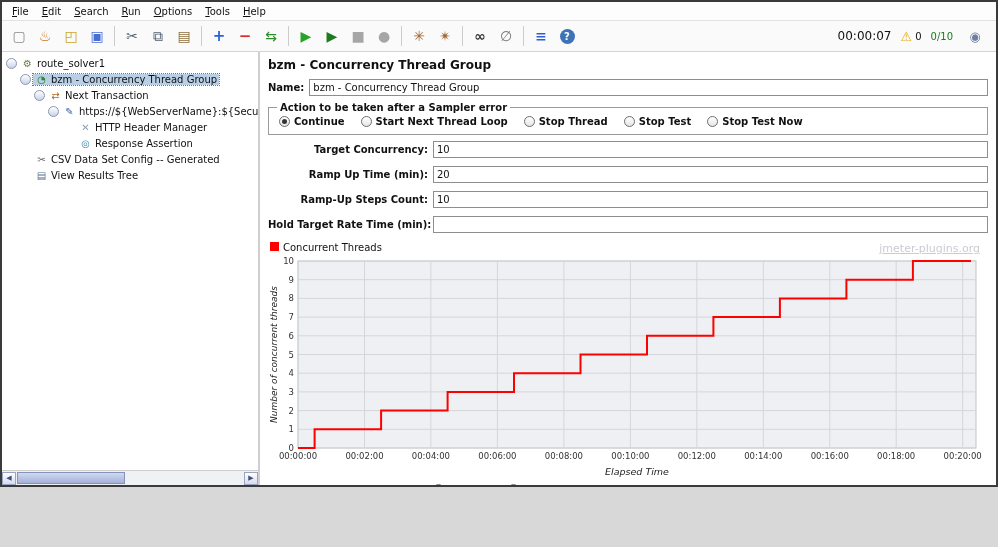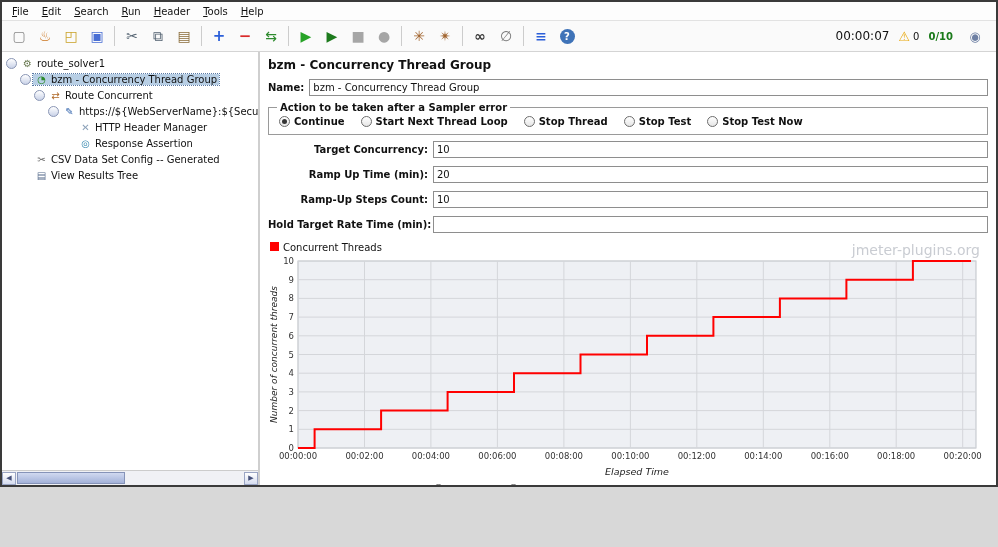--- a/index.html
+++ b/index.html
@@ -23,21 +23,21 @@
   .t-start{color:#27a327} .t-start2{color:#1d7a1d}
   .t-stop{color:#a6a6a6} .t-shutdown{color:#a6a6a6}
   .t-clear{color:#a2652f} .t-clearall{color:#a2652f}
   .t-search{color:#333;font-weight:bold} .t-searchx{color:#777}
   .t-fx{color:#2b5fd9;font-weight:bold}
   .t-help .hq{ width:15px;height:15px;border-radius:50%;background:#3f73b8;color:#fff;font-weight:bold;font-size:10px;display:flex;align-items:center;justify-content:center;}
   .tb-right { margin-left:auto; display:flex; align-items:center; gap:9px; padding-right:4px; }
   .timer { font-size:12px; color:#111; }
   .warnbox { display:inline-flex; align-items:center; gap:3px; }
   .warn-icon { color:#e8a90f; font-size:13px; }
-  .threads { color:#1a7a1a; font-size:10px;font-weight:bold; }
+  .threads { color:#1a7a1a; font-size:10px; }
   .t-remote { color:#6d7fa3; font-size:13px; }
 
   
   .content { flex:1; display:flex; min-height:0; }
   .tree-panel { width:258px; flex:0 0 258px; border-right:2px solid #cfcfcf; display:flex; flex-direction:column; background:#fff; }
   .tree { flex:1; overflow:hidden; padding:3px 0 0 0; }
   .trow { height:16px; display:flex; align-items:center; white-space:nowrap; cursor:default; }
   .l0{padding-left:4px} .l1{padding-left:18px} .l2{padding-left:32px} .l3{padding-left:46px} .l4{padding-left:62px}
   .knob,.knob-sp { width:11px; min-width:11px; height:11px; margin-right:2px; }
   .knob { border-radius:50%; border:1px solid #8a96b5; background:linear-gradient(180deg,#ffffff,#c9d2e8); }
@@ -64,35 +64,35 @@
   .radio { display:inline-flex; align-items:center; gap:4px; cursor:default; }
   .rdot { width:11px; height:11px; min-width:11px; border:1px solid #6d6d6d; border-radius:50%; background:linear-gradient(180deg,#fff,#e6e6e6); position:relative; }
   .radio.on .rdot::after { content:""; position:absolute; inset:2px; border-radius:50%; background:#353535; }
   .rlabel { font-weight:bold; }
   .frow { display:flex; align-items:center; margin:4px 0; }
   .plbl { width:160px; min-width:160px; text-align:right; font-weight:bold; margin-right:5px; white-space:nowrap; }
   .chart-block { margin:5px 0 2px 0; }
   .legend-row { display:flex; align-items:flex-start; height:14px; padding:0 2px; }
   .lswatch { width:9px; height:9px; margin-right:4px; }
   .lname { font-size:10px; }
-  .watermark { margin-left:auto; color:#c9ccd2; font-size:14px; padding-right:6px; }
+  .watermark { margin-left:auto; color:#c9ccd2; font-size:11px; padding-right:6px;text-decoration:underline; }
   .chart-svg { width:100%; height:222px; display:block; }
   .tu-opts { display:flex; align-items:center; gap:14px; }
 </style>
 </head>
 <body>
 
 <div class="window">
 
   <div class="menubar">
     <span class="menu-item">File</span>
     <span class="menu-item">Edit</span>
     <span class="menu-item">Search</span>
     <span class="menu-item">Run</span>
-    <span class="menu-item">Header</span>
+    <span class="menu-item">Options</span>
     <span class="menu-item">Tools</span>
     <span class="menu-item">Help</span>
   </div>
 
   <div class="toolbar">
     <span class="tbtn t-new">▢</span>
     <span class="tbtn t-templates">♨</span>
     <span class="tbtn t-open">◰</span>
     <span class="tbtn t-save">▣</span>
     <span class="sep"></span>
@@ -149,21 +149,21 @@
           <span class="node">
               <span class="ticon ic-tg">◔</span>
               <span class="tlabel">bzm - Concurrency Thread Group</span>
             </span>
         </div>
 
         <div class="trow l2">
           <span class="knob"></span>
           <span class="node">
               <span class="ticon ic-tx">⇄</span>
-              <span class="tlabel">Route Concurrent</span>
+              <span class="tlabel">Next Transaction</span>
             </span>
         </div>
 
         <div class="trow l3">
           <span class="knob"></span>
           <span class="node">
               <span class="ticon ic-http">✎</span>
               <span class="tlabel">https://${WebServerName}:${SecurePort}/${ServerN</span>
             </span>
         </div>

